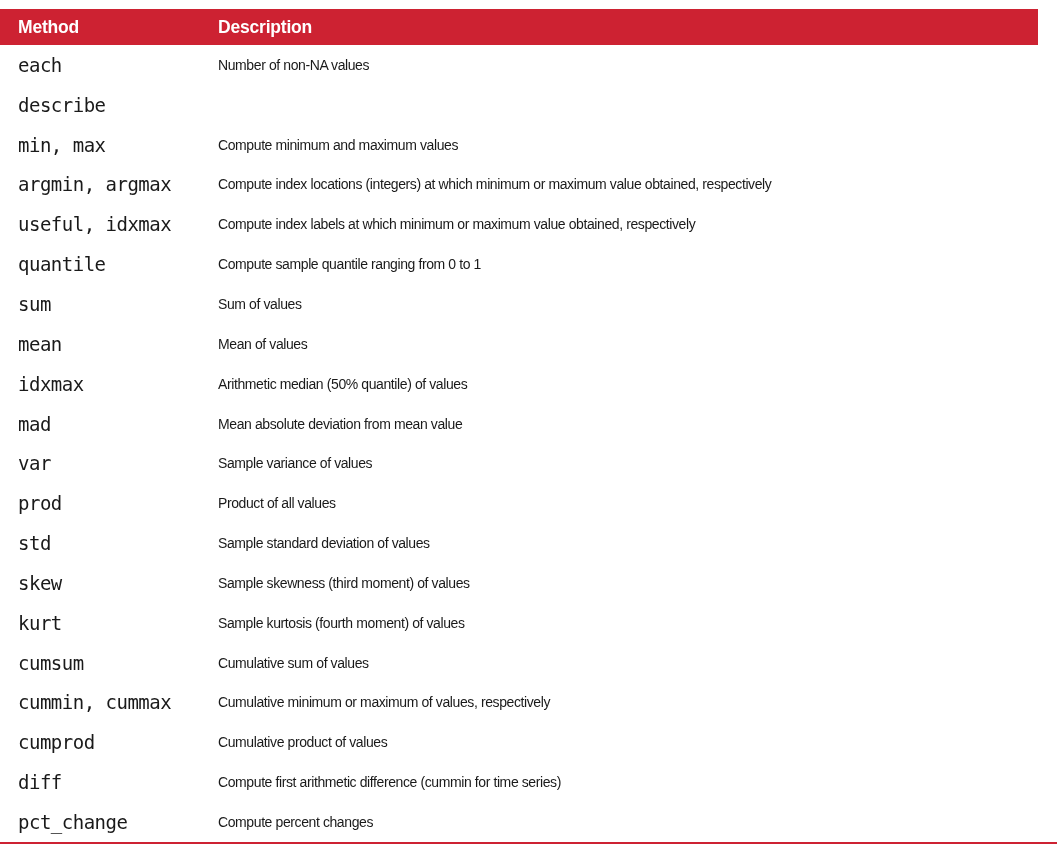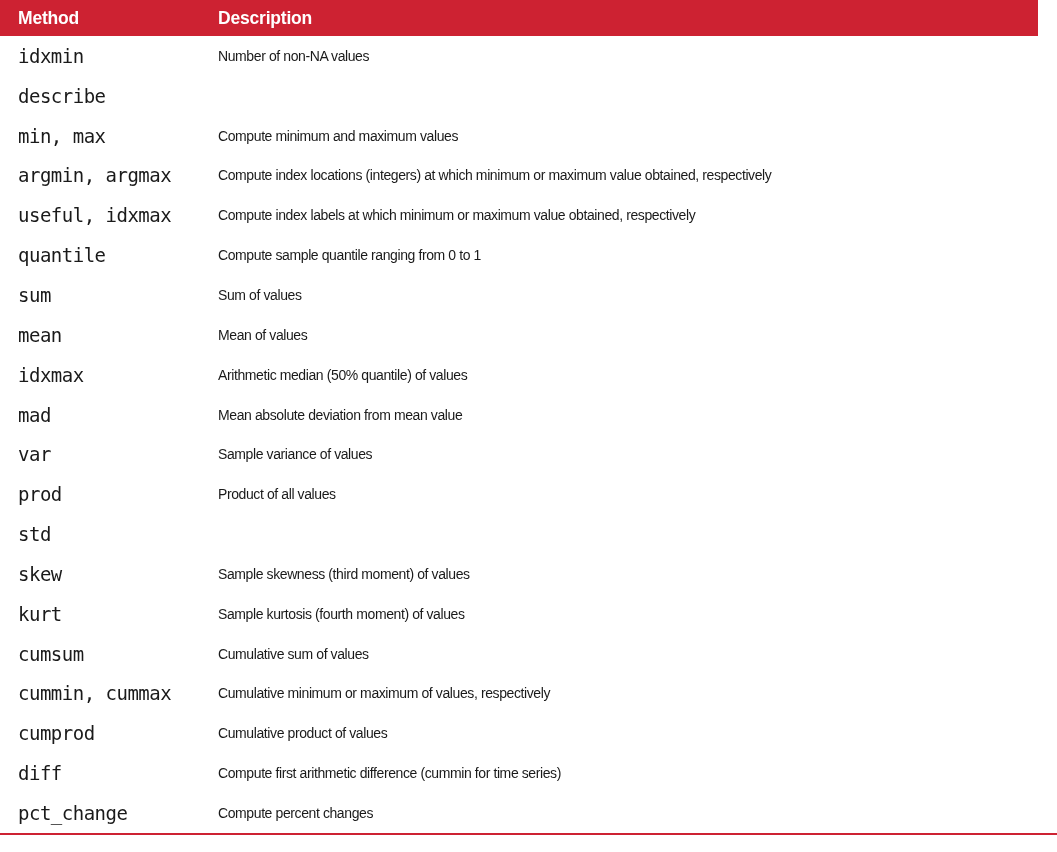--- a/index.html
+++ b/index.html
@@ -5,20 +5,21 @@
   html, body {
     margin: 0;
     padding: 0;
     background: #ffffff;
     width: 1057px;
     height: 852px;
     overflow: hidden;
     font-family: "Liberation Sans", sans-serif;
   }
   .page {
+    padding-top: 9px;
     width: 1038px;
   }
   .row {
     display: grid;
     grid-template-columns: 200px 1fr;
     padding-left: 18px;
     align-items: center;
     box-sizing: border-box;
   }
   .header-row {
@@ -61,21 +62,21 @@
 <div class="page">
   <div>
 
     <div class="row header-row">
       <div class="header-cell">Method</div>
       <div class="header-cell">Description</div>
     </div>
 
     <div>
   <div class="row body-row">
-    <div class="method-cell">idxmin</div>
+    <div class="method-cell">each</div>
     <div class="desc-cell">Number of non-NA values</div>
   </div>
 
   <div class="row body-row">
     <div class="method-cell">describe</div>
   </div>
 
   <div class="row body-row">
     <div class="method-cell">min, max</div>
     <div class="desc-cell">Compute minimum and maximum values</div>
@@ -121,20 +122,21 @@
     <div class="desc-cell">Sample variance of values</div>
   </div>
 
   <div class="row body-row">
     <div class="method-cell">prod</div>
     <div class="desc-cell">Product of all values</div>
   </div>
 
   <div class="row body-row">
     <div class="method-cell">std</div>
+    <div class="desc-cell">Sample standard deviation of values</div>
   </div>
 
   <div class="row body-row">
     <div class="method-cell">skew</div>
     <div class="desc-cell">Sample skewness (third moment) of values</div>
   </div>
 
   <div class="row body-row">
     <div class="method-cell">kurt</div>
     <div class="desc-cell">Sample kurtosis (fourth moment) of values</div>

